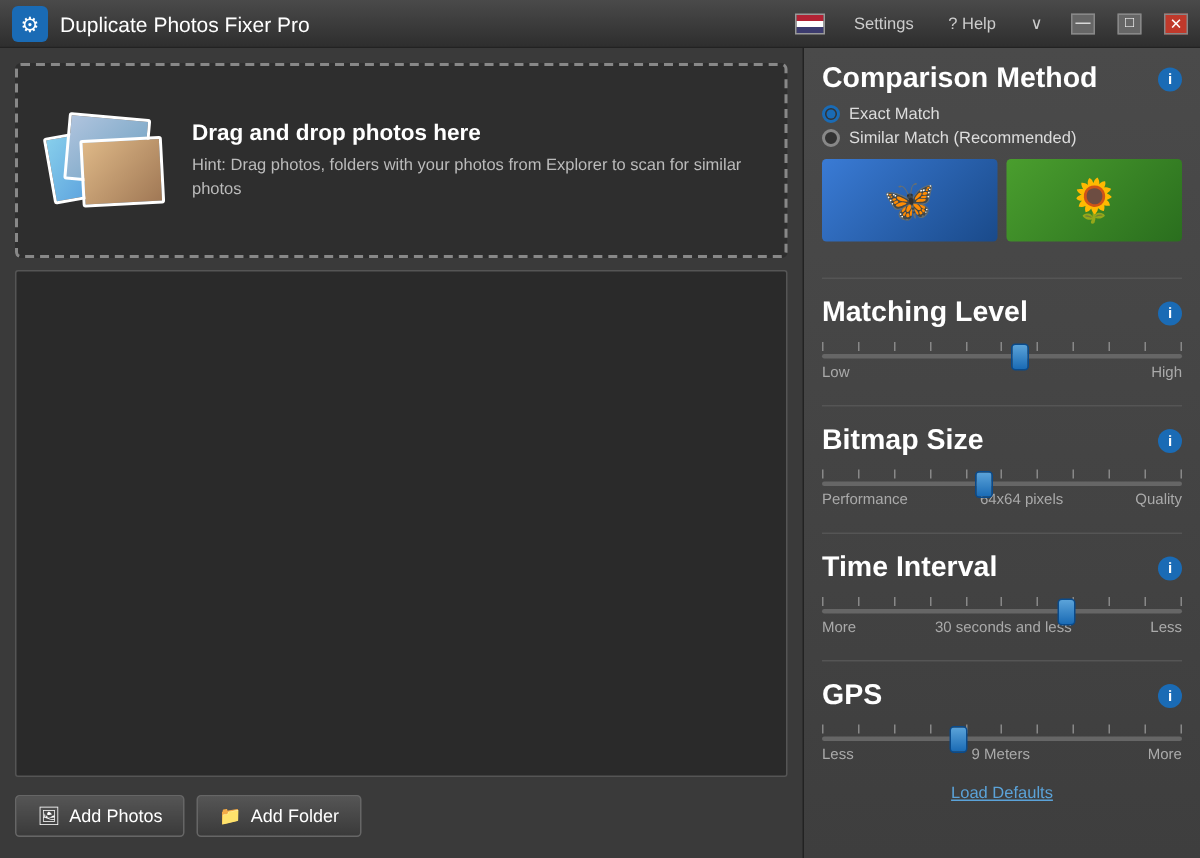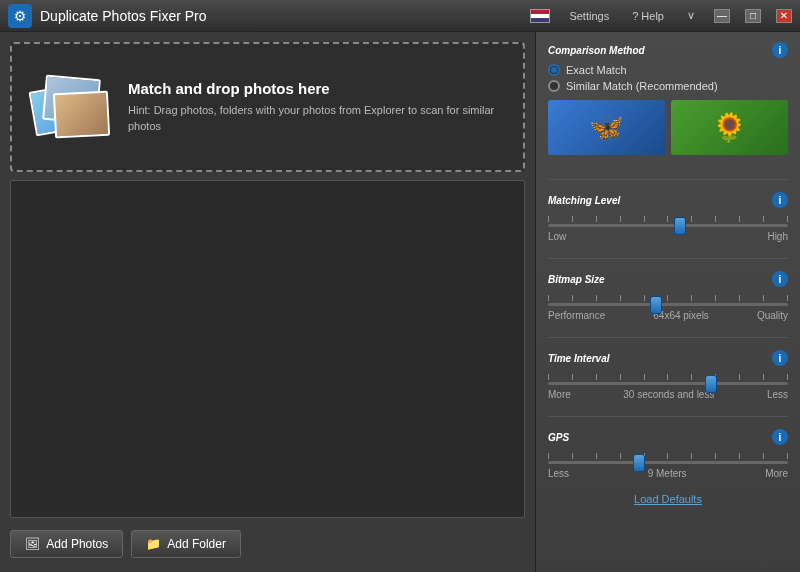--- a/index.html
+++ b/index.html
@@ -186,23 +186,22 @@
       overflow-y: auto;
     }
     .section-header {
       display: flex;
       align-items: center;
       justify-content: space-between;
       margin-bottom: 6px;
     }
     .section-title {
       color: #fff;
-      font-size: 10px;
+      font-size: 19px;
       font-weight: bold;
-      font-style: italic;
     }
     .info-btn {
       width: 16px;
       height: 16px;
       background: #1a6bb5;
       border-radius: 50%;
       display: flex;
       align-items: center;
       justify-content: center;
       font-size: 10px;
@@ -365,21 +364,21 @@
 
   <div class="left-panel">
 
     <div class="drop-zone">
       <div class="photo-stack">
         <div class="photo-card"></div>
         <div class="photo-card"></div>
         <div class="photo-card"></div>
       </div>
       <div class="drop-zone-text">
-        <h2>Match and drop photos here</h2>
+        <h2>Drag and drop photos here</h2>
         <p>Hint: Drag photos, folders with your photos from Explorer to scan for similar photos</p>
       </div>
     </div>
 
     <div class="file-list-area"></div>
 
     <div class="bottom-bar">
       <button class="action-btn">
         <span>🖼</span>
         <span>Add Photos</span>

